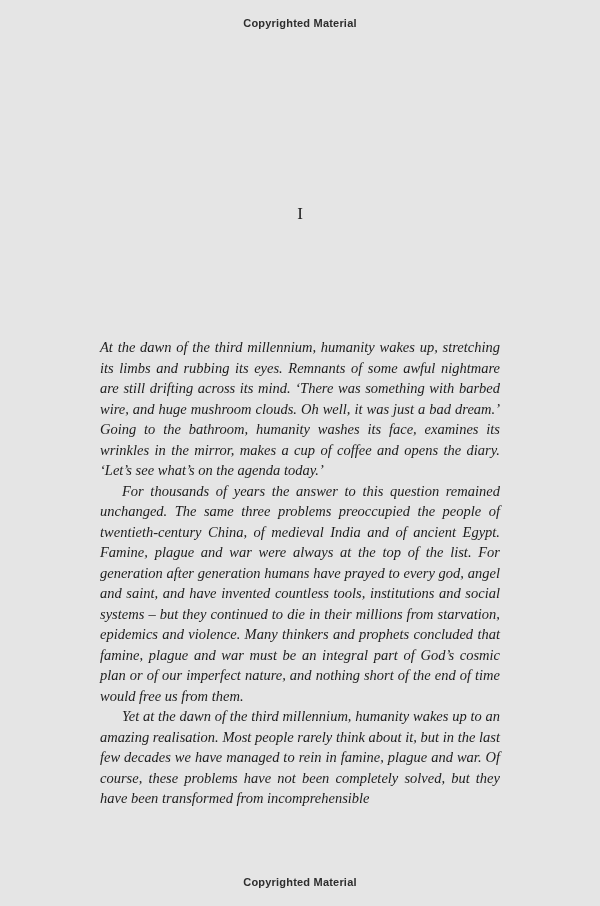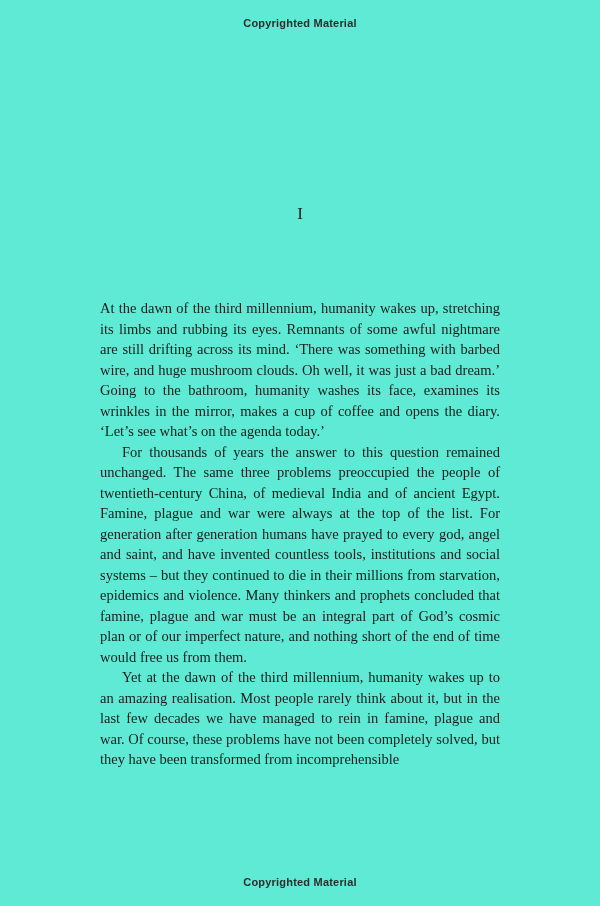--- a/index.html
+++ b/index.html
@@ -4,21 +4,21 @@
   <style>
     html, body {
       margin: 0;
       padding: 0;
       background: #ffffff;
     }
     .book-page {
       position: relative;
       width: 600px;
       height: 906px;
-      background: #5eead4;
+      background: #e5e5e5;
       overflow: hidden;
       font-family: "Liberation Serif", serif;
       color: #1c1c1c;
     }
     .copyright {
       position: absolute;
       left: 0;
       right: 0;
       text-align: center;
       font-family: "Liberation Sans", sans-serif;
@@ -42,25 +42,26 @@
     }
     .chapter-title {
       margin-top: 15px;
       text-align: center;
       font-size: 20px;
       line-height: 24px;
       color: #b4382d;
       font-weight: 400;
     }
     .body-text {
-      margin-top: 74px;
+      margin-top: 113px;
       font-size: 14.5px;
       line-height: 20.5px;
       text-align: justify;
       color: #1c1c1c;
+      font-style: italic;
     }
     .body-text p {
       margin: 0;
       padding: 0;
       hyphens: auto;
       -webkit-hyphens: auto;
     }
     .body-text p + p {
       text-indent: 22px;
     }

